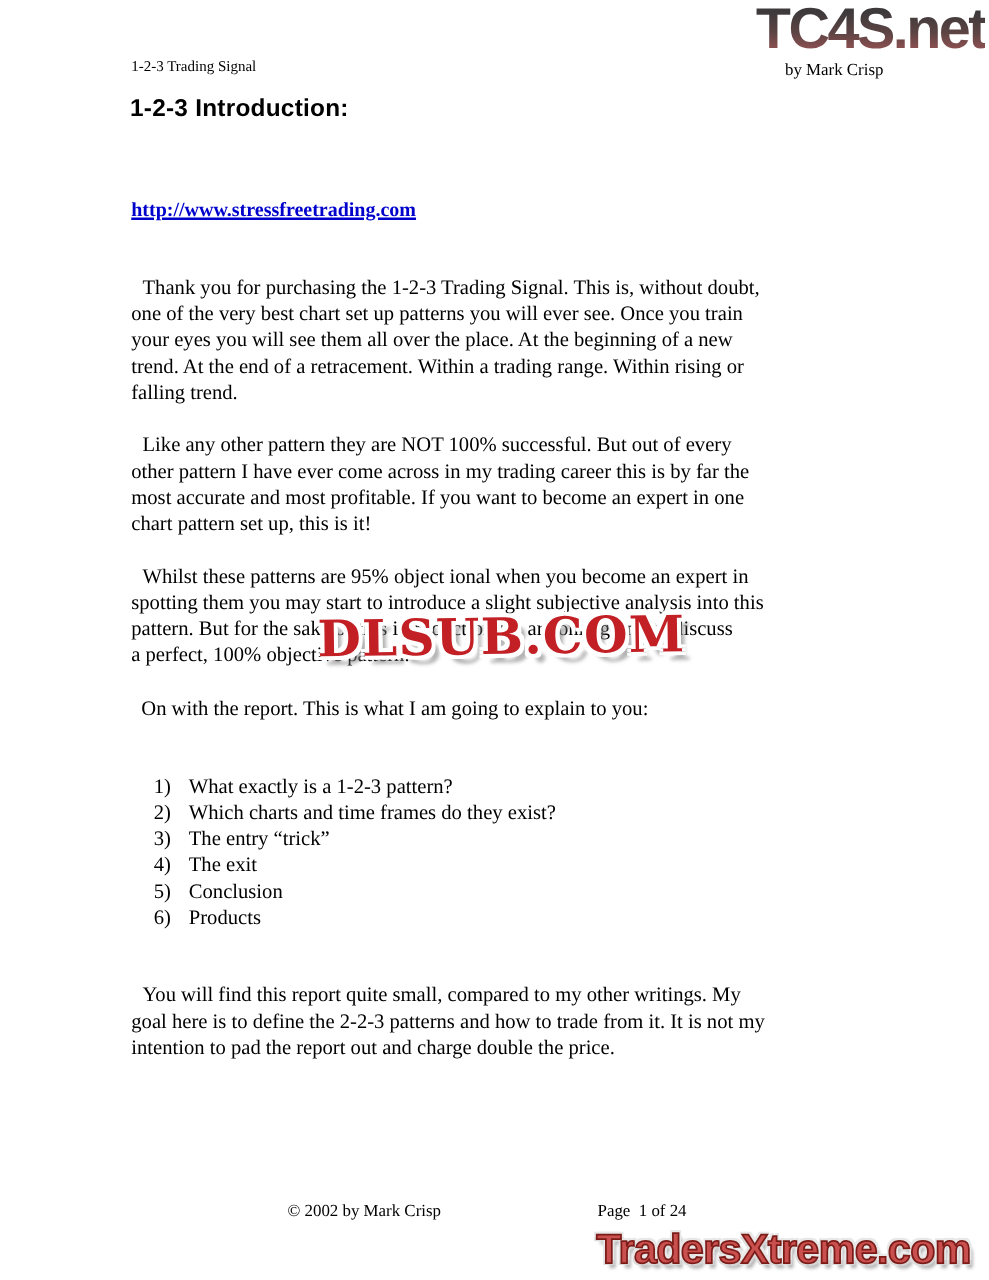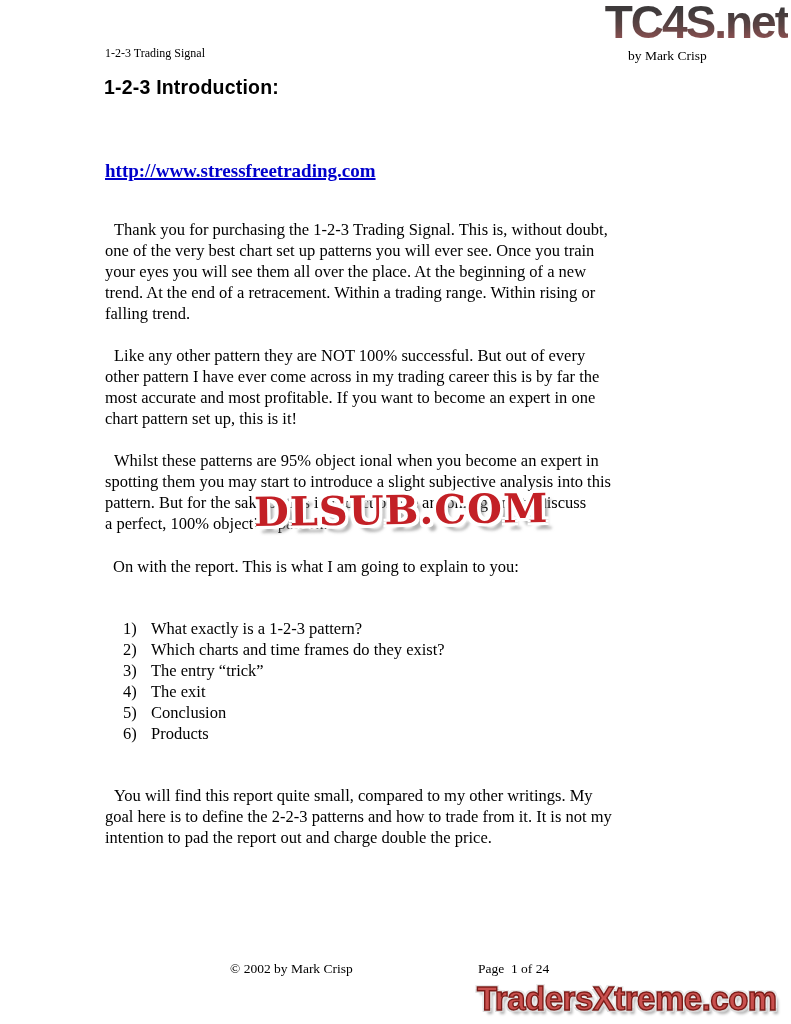--- a/index.html
+++ b/index.html
@@ -46,21 +46,21 @@
 
   .byline{
     position:absolute;left:105px;top:133px;
     font-weight:bold;font-size:21px;
     text-decoration:underline;
     text-decoration-thickness:2px;
     text-underline-offset:3px;
   }
   .website{
     position:absolute;left:105px;top:160px;
-    font-weight:bold;font-size:19px;
+    font-weight:bold;font-size:16px;
     color:var(--link-color);
     text-decoration:underline;
     text-decoration-thickness:1.5px;
     cursor:pointer;
   }
 
   .content{
     position:absolute;left:105px;top:219px;width:586px;
     font-size:16.5px;line-height:21px;
   }

